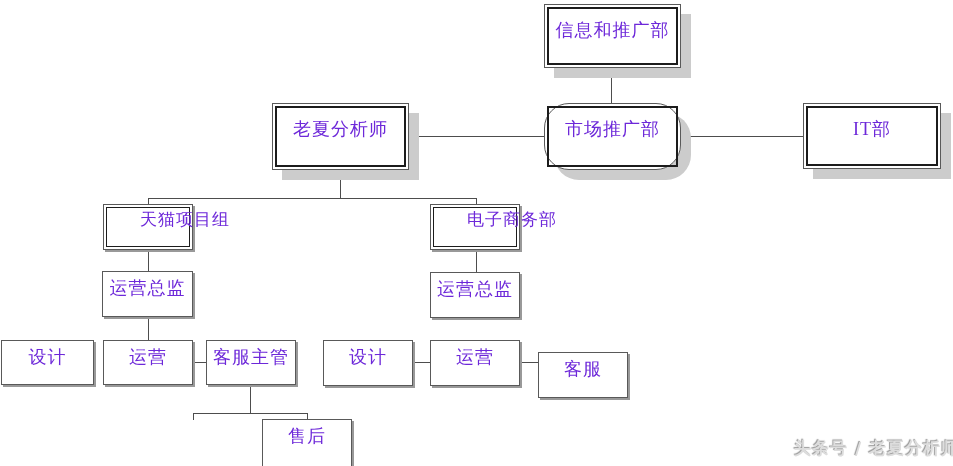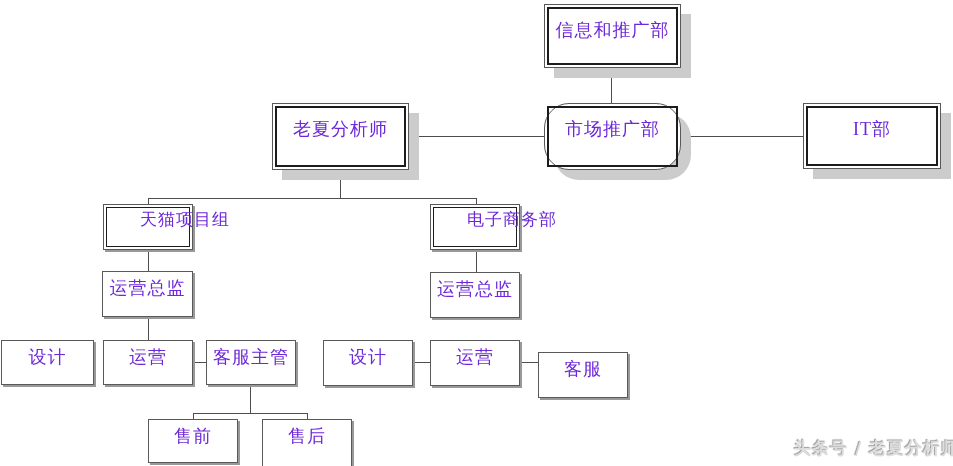--- a/index.html
+++ b/index.html
@@ -95,22 +95,19 @@
   <div class="node plain" style="left:323px;top:340px;width:90px;height:46px;">
     <span class="lbl">设计</span>
   </div>
   <div class="node plain" style="left:430px;top:340px;width:90px;height:46px;">
     <span class="lbl">运营</span>
   </div>
   <div class="node plain" style="left:538px;top:340px;width:90px;height:46px;margin-top:12px;">
     <span class="lbl">客服</span>
   </div>
 
-  <div class="node plain" style="left:148px;top:419px;width:90px;height:44px;">
-    <span class="lbl">售前</span>
-  </div>
   <div class="node plain" style="left:262px;top:419px;width:90px;height:48px;">
     <span class="lbl">售后</span>
   </div>
 
   <div class="watermark">头条号 / 老夏分析师</div>
 
 </div>
 
 </body></html>

